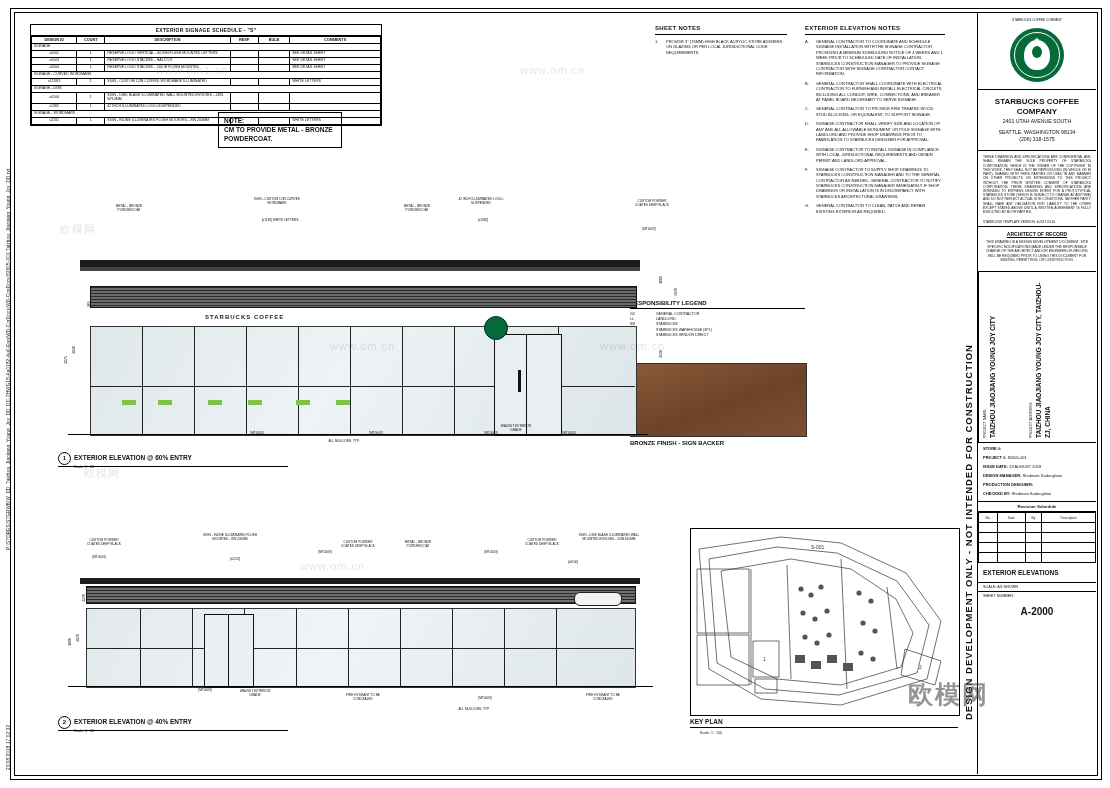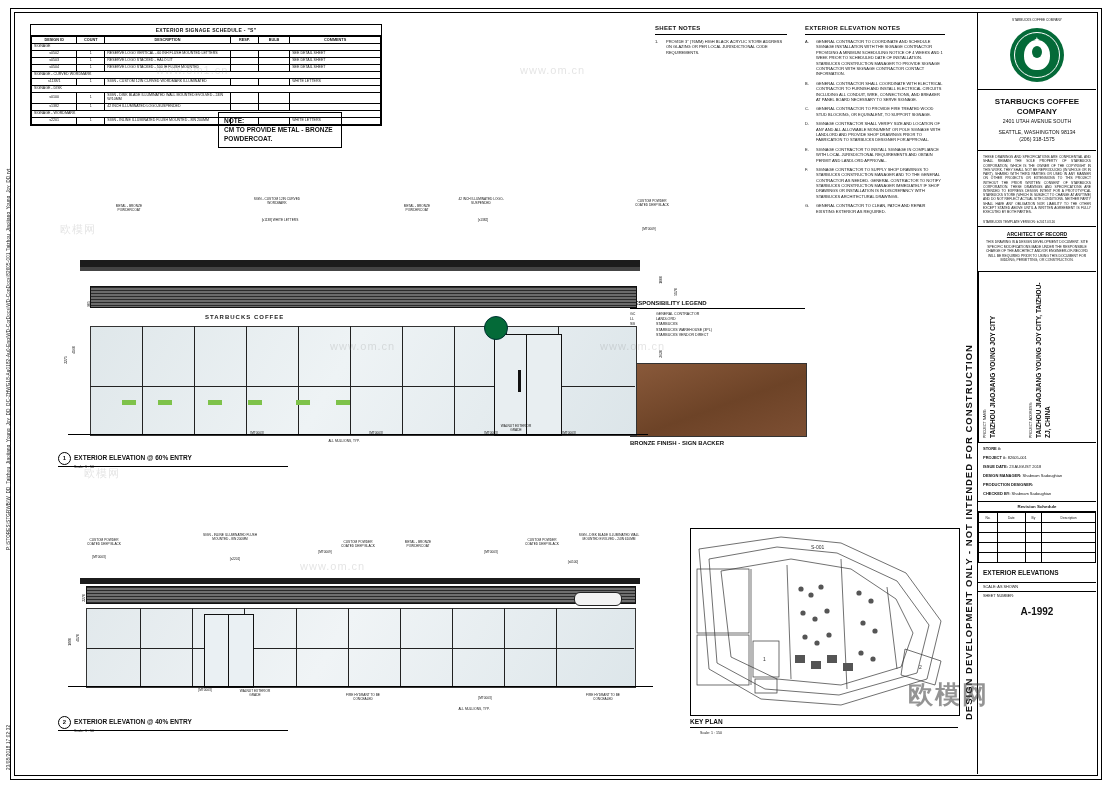--- a/index.html
+++ b/index.html
@@ -505,21 +505,21 @@
               <td></td>
               <td></td>
               <td></td>
             </tr>
       </tbody>
         </table>
     </div>
     <div class="sheet-ttl">EXTERIOR ELEVATIONS</div>
     <div class="scale-l">SCALE: AS SHOWN</div>
     <div class="num-l">SHEET NUMBER:</div>
-    <div class="sheet-no">A-1992</div>
+    <div class="sheet-no">A-2000</div>
   </div>
 
   <div class="wm" style="left:156px;top:64px;">www.om1.cn</div>
   <div class="wm" style="left:520px;top:64px;">www.om.cn</div>
   <div class="wm" style="left:60px;top:222px;">欧模网</div>
   <div class="wm" style="left:330px;top:340px;">www.om.cn</div>
   <div class="wm" style="left:600px;top:340px;">www.om.cn</div>
   <div class="wm" style="left:84px;top:466px;">欧模网</div>
   <div class="wm" style="left:300px;top:560px;">www.om.cn</div>
   <div class="wm-big" style="left:908px;top:678px;color:rgba(60,60,60,.55);">欧模网</div>

